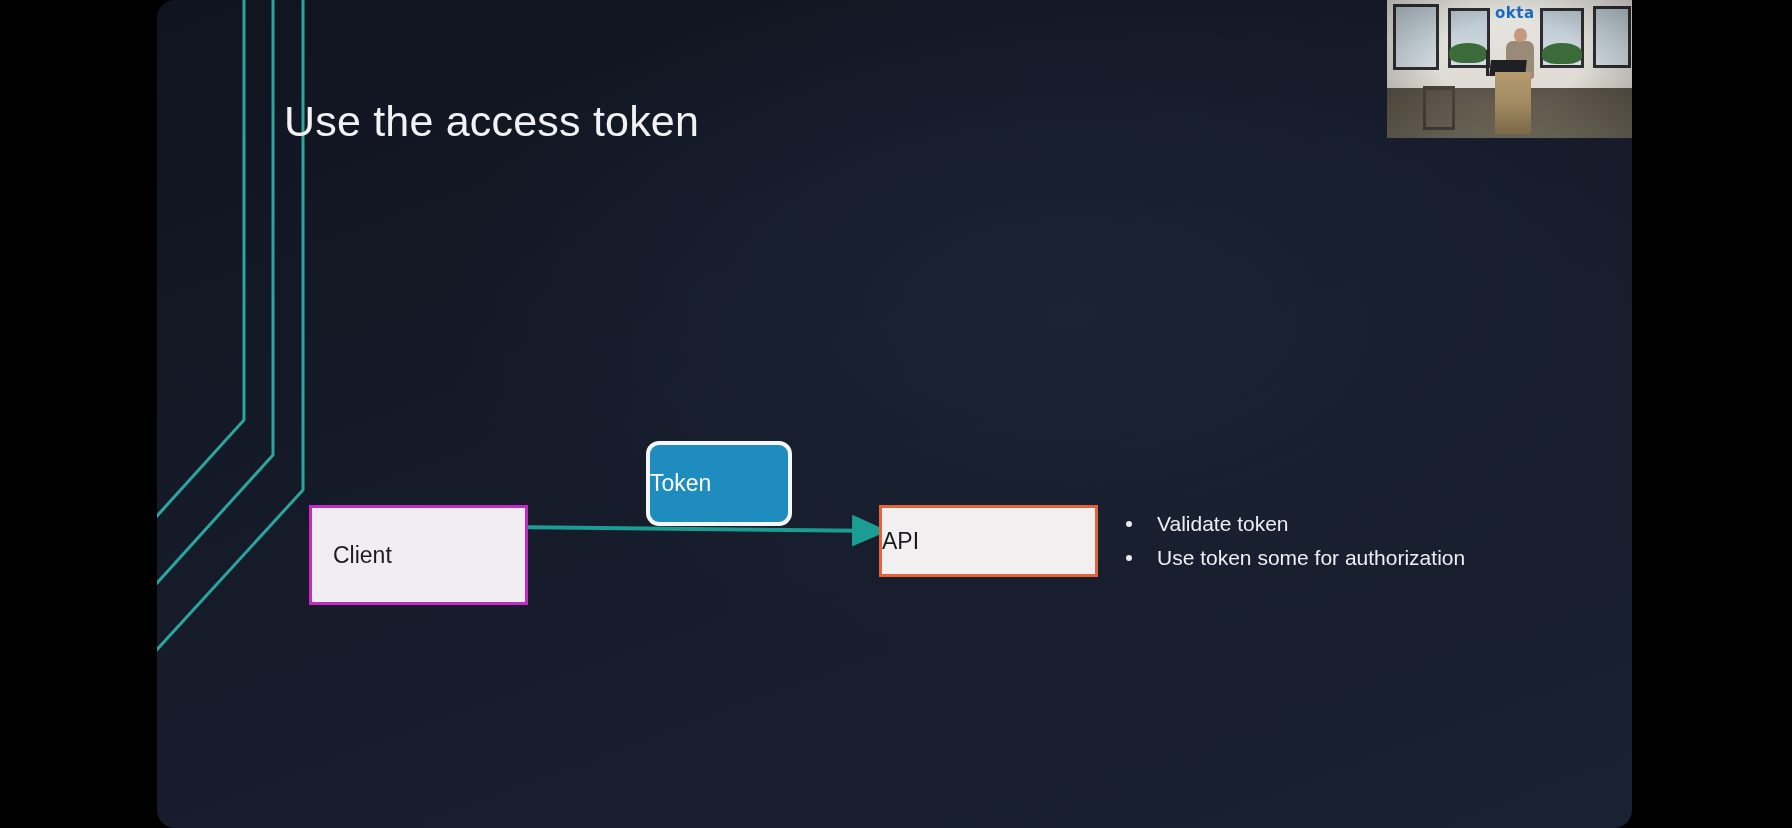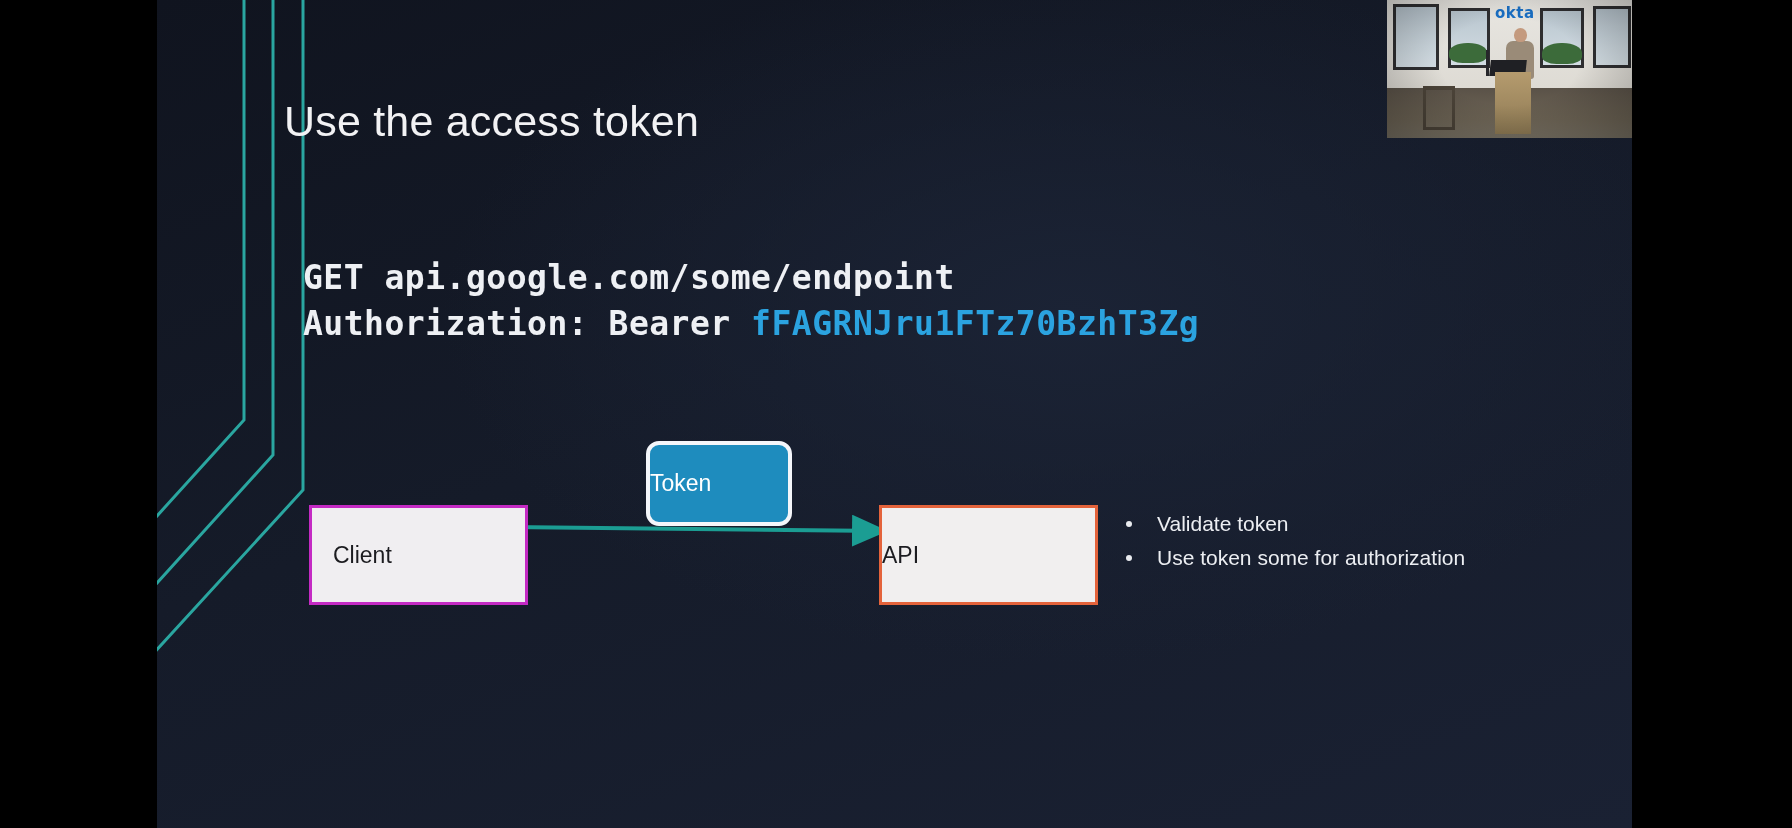--- a/index.html
+++ b/index.html
@@ -24,20 +24,21 @@
     position: absolute;
     left: 157px;
     top: 0px;
     width: 1475px;
     height: 828px;
     background: #141a28;
     background-image:
       radial-gradient(ellipse 900px 500px at 62% 38%, #1b2335 0%, rgba(27,35,53,0) 70%),
       linear-gradient(160deg, #10141f 0%, #151b29 45%, #1a2133 100%);
     overflow: hidden;
+    border-radius: 18px;
   }
 
   
   #deco {
     position: absolute;
     left: 0;
     top: 0;
     width: 300px;
     height: 700px;
     pointer-events: none;
@@ -90,21 +91,21 @@
     height: 100px;
     background: #f0eef1;
     border: 3px solid #c42ac4;
     padding-left: 21px;
   }
 
   #node-api {
     left: 722px;
     top: 505px;
     width: 219px;
-    height: 100px;
+    height: 72px;
     background: #f1efef;
     border: 3px solid #e4633b;
   }
 
   #node-token {
     left: 489px;
     top: 441px;
     width: 146px;
     height: 85px;
     background: #1e8cbe;
@@ -240,22 +241,20 @@
     <svg id="deco" viewBox="0 0 300 700" preserveAspectRatio="none">
       <g fill="none" stroke="#2aa6a0" stroke-width="3">
         <path d="M 87 -10 L 87 420 L -40 560"></path>
         <path d="M 116 -10 L 116 455 L -20 605"></path>
         <path d="M 146 -10 L 146 490 L -5 655"></path>
       </g>
     </svg>
 
     <div id="title">Use the access token</div>
 
-    <div id="code"><span>GET api.google.com/some/endpoint</span>
-<span>Authorization: Bearer </span><span class="tok-accent">fFAGRNJru1FTz70BzhT3Zg</span></div>
 
     <svg id="arrow-layer" viewBox="0 0 1475 828">
       <defs>
         <marker id="arrowhead" markerWidth="9" markerHeight="8" refX="8" refY="4" orient="auto" markerUnits="strokeWidth">
           <path d="M 0 0 L 9 4 L 0 8 z" fill="#1b9d93"></path>
         </marker>
       </defs>
       <line x1="345" y1="527" x2="727" y2="531" stroke="#1b9d93" stroke-width="4" marker-end="url(#arrowhead)"></line>
     </svg>
 

